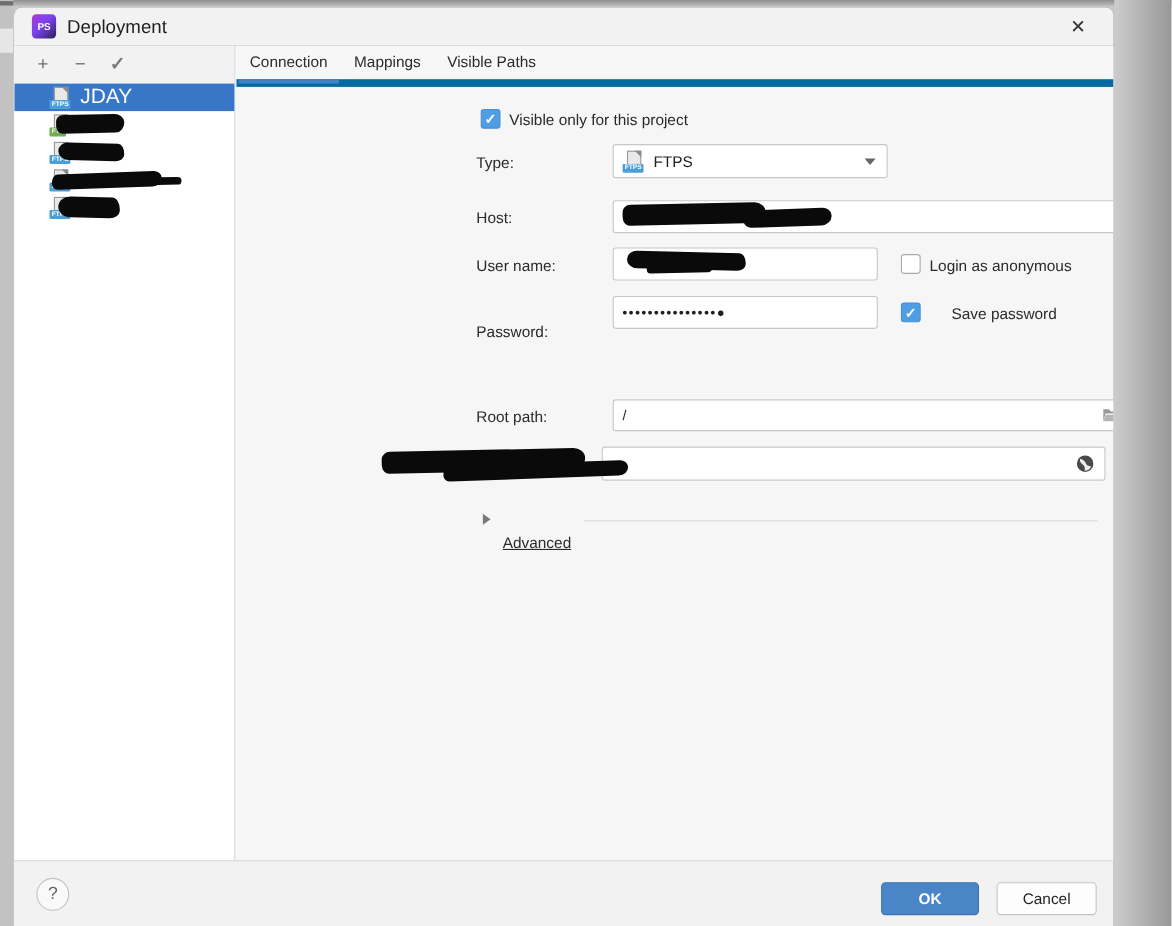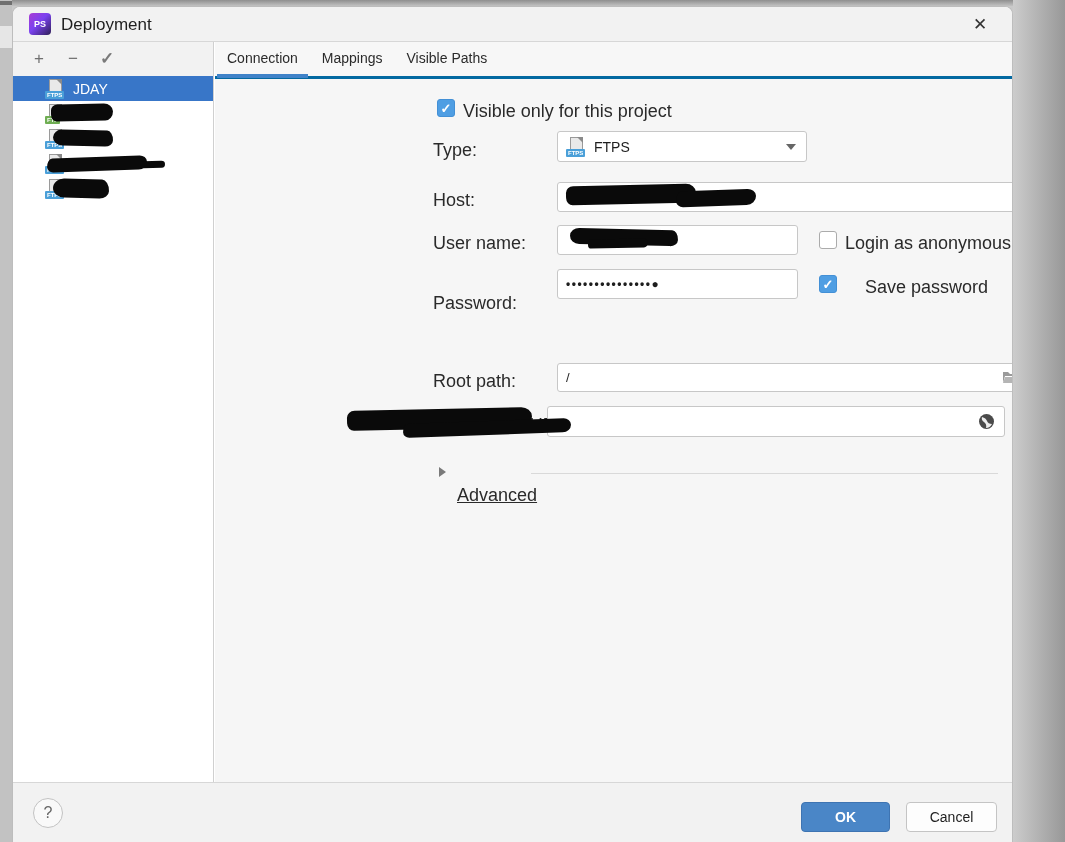--- a/index.html
+++ b/index.html
@@ -37,44 +37,44 @@
   .sidebar { position:absolute; left:0; top:35px; width:201px; height:741px;
     background:#ffffff; border-right:1px solid #d0d0d0; }
   .side-toolbar { position:absolute; left:0; top:0; width:100%; height:34px;
     background:#f2f2f2; display:flex; align-items:center; gap:14px; padding-left:16px; }
   .tool-ic { width:20px; height:20px; color:#6f6f6f; font-size:17px; line-height:20px;
     text-align:center; cursor:pointer; }
   .tool-ic.check { font-weight:bold; color:#7a7a7a; }
   .server-list { position:absolute; left:0; top:34px; width:100%; }
   .srow { position:relative; height:25px; display:flex; align-items:center; padding-left:32px; }
   .srow.selected { background:#3876c8; color:#fff; padding-left:32px; }
-  .srow .name { font-size:14px; margin-left:6px; }
+  .srow .name { font-size:19px; margin-left:6px; }
 
   
   .ficon { position:relative; width:22px; height:20px; flex:0 0 22px; }
   .ficon .page { position:absolute; left:4px; top:0; width:13px; height:13px;
     background:#e9e9e9; border:1px solid #9a9a9a; }
   .ficon .fold { position:absolute; left:11px; top:0; width:0; height:0;
     border-left:6px solid #8a8a8a; border-top:6px solid transparent; transform:rotate(180deg); }
   .ficon .badge { position:absolute; left:0; bottom:0; padding:1px 2px;
     font-size:6px; font-weight:bold; color:#fff; background:#4a9fd8; border-radius:1px;
     letter-spacing:0; line-height:6px; }
   .ficon .badge.green { background:#6fae53; }
 
   
   .main { position:absolute; left:202px; top:35px; width:799px; height:741px; background:#f6f6f6; }
   .tabrow { position:absolute; left:0; top:0; width:100%; height:37px;
-    background:#f7f7f7; border-bottom:3px solid #0369a1; display:flex; align-items:center; }
+    background:#f7f7f7; border-bottom:7px solid #0369a1; display:flex; align-items:center; }
   .tab { position:relative; height:37px; line-height:35px; padding:0 12px;
     font-size:14px; color:#2b2b2b; cursor:pointer; }
   .tab.active::after { content:""; position:absolute; left:2px; right:2px; bottom:0;
     height:4px; background:#4083c9; }
 
   
-  .flabel { position:absolute; font-size:18px; color:#2a2a2a; }
+  .flabel { position:absolute; font-size:14px; color:#2a2a2a; }
   .tfield { position:absolute; background:#fff; border:1px solid #c7c7c7;
     border-radius:3px; font-size:13px; color:#1e1e1e; padding:0 8px;
     display:flex; align-items:center; }
   .btn { position:absolute; background:#fdfdfd; border:1px solid #c4c4c4;
     border-radius:4px; font-size:14px; color:#1e1e1e; text-align:center; cursor:pointer;
     display:flex; align-items:center; justify-content:center; }
   .btn.primary { background:#4a86c7; border-color:#3e74b2; color:#fff; font-weight:bold; }
 
   .cb { position:absolute; width:18px; height:18px; background:#fff;
     border:1px solid #ababab; border-radius:3px; cursor:pointer; }

